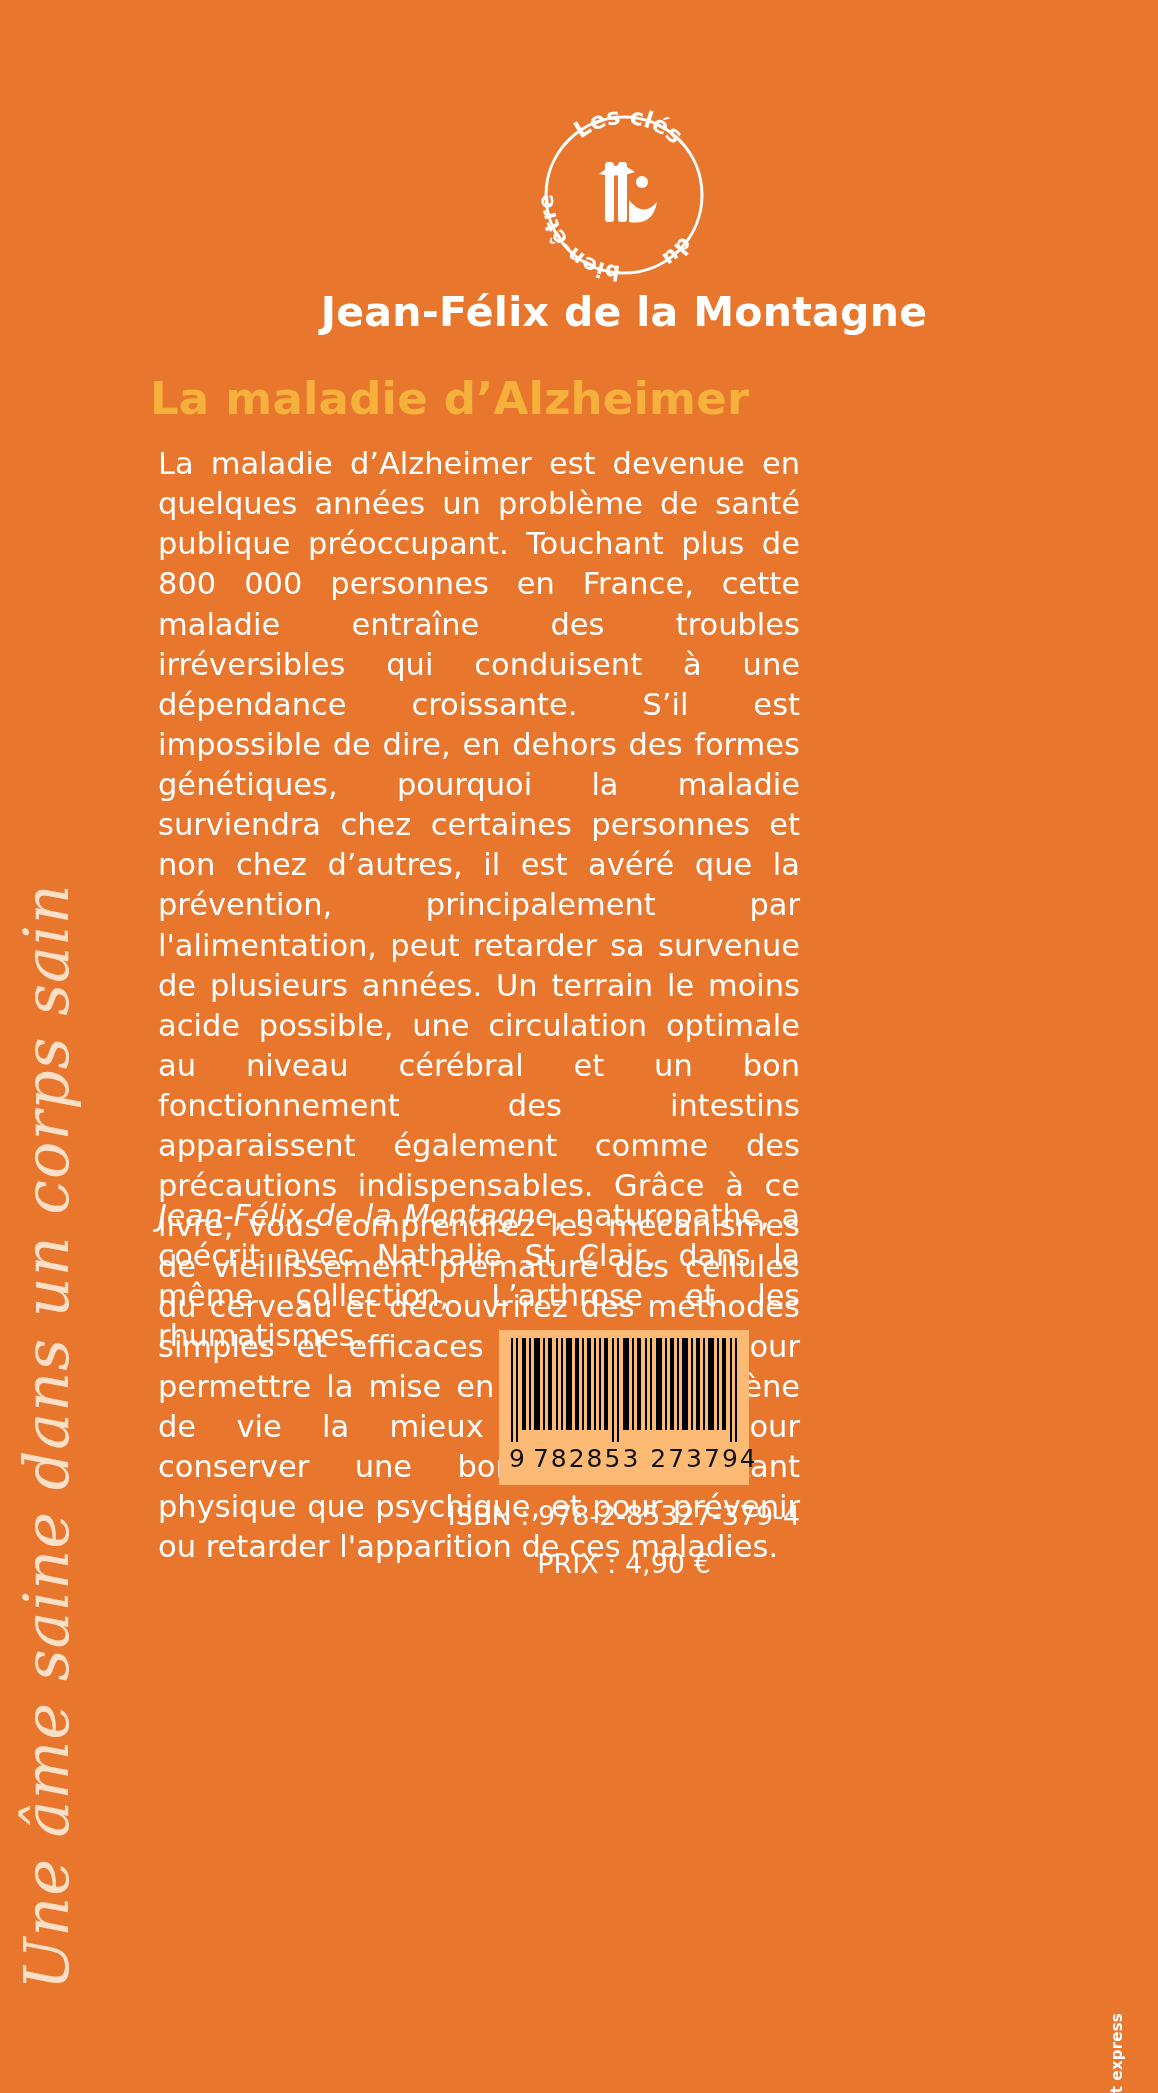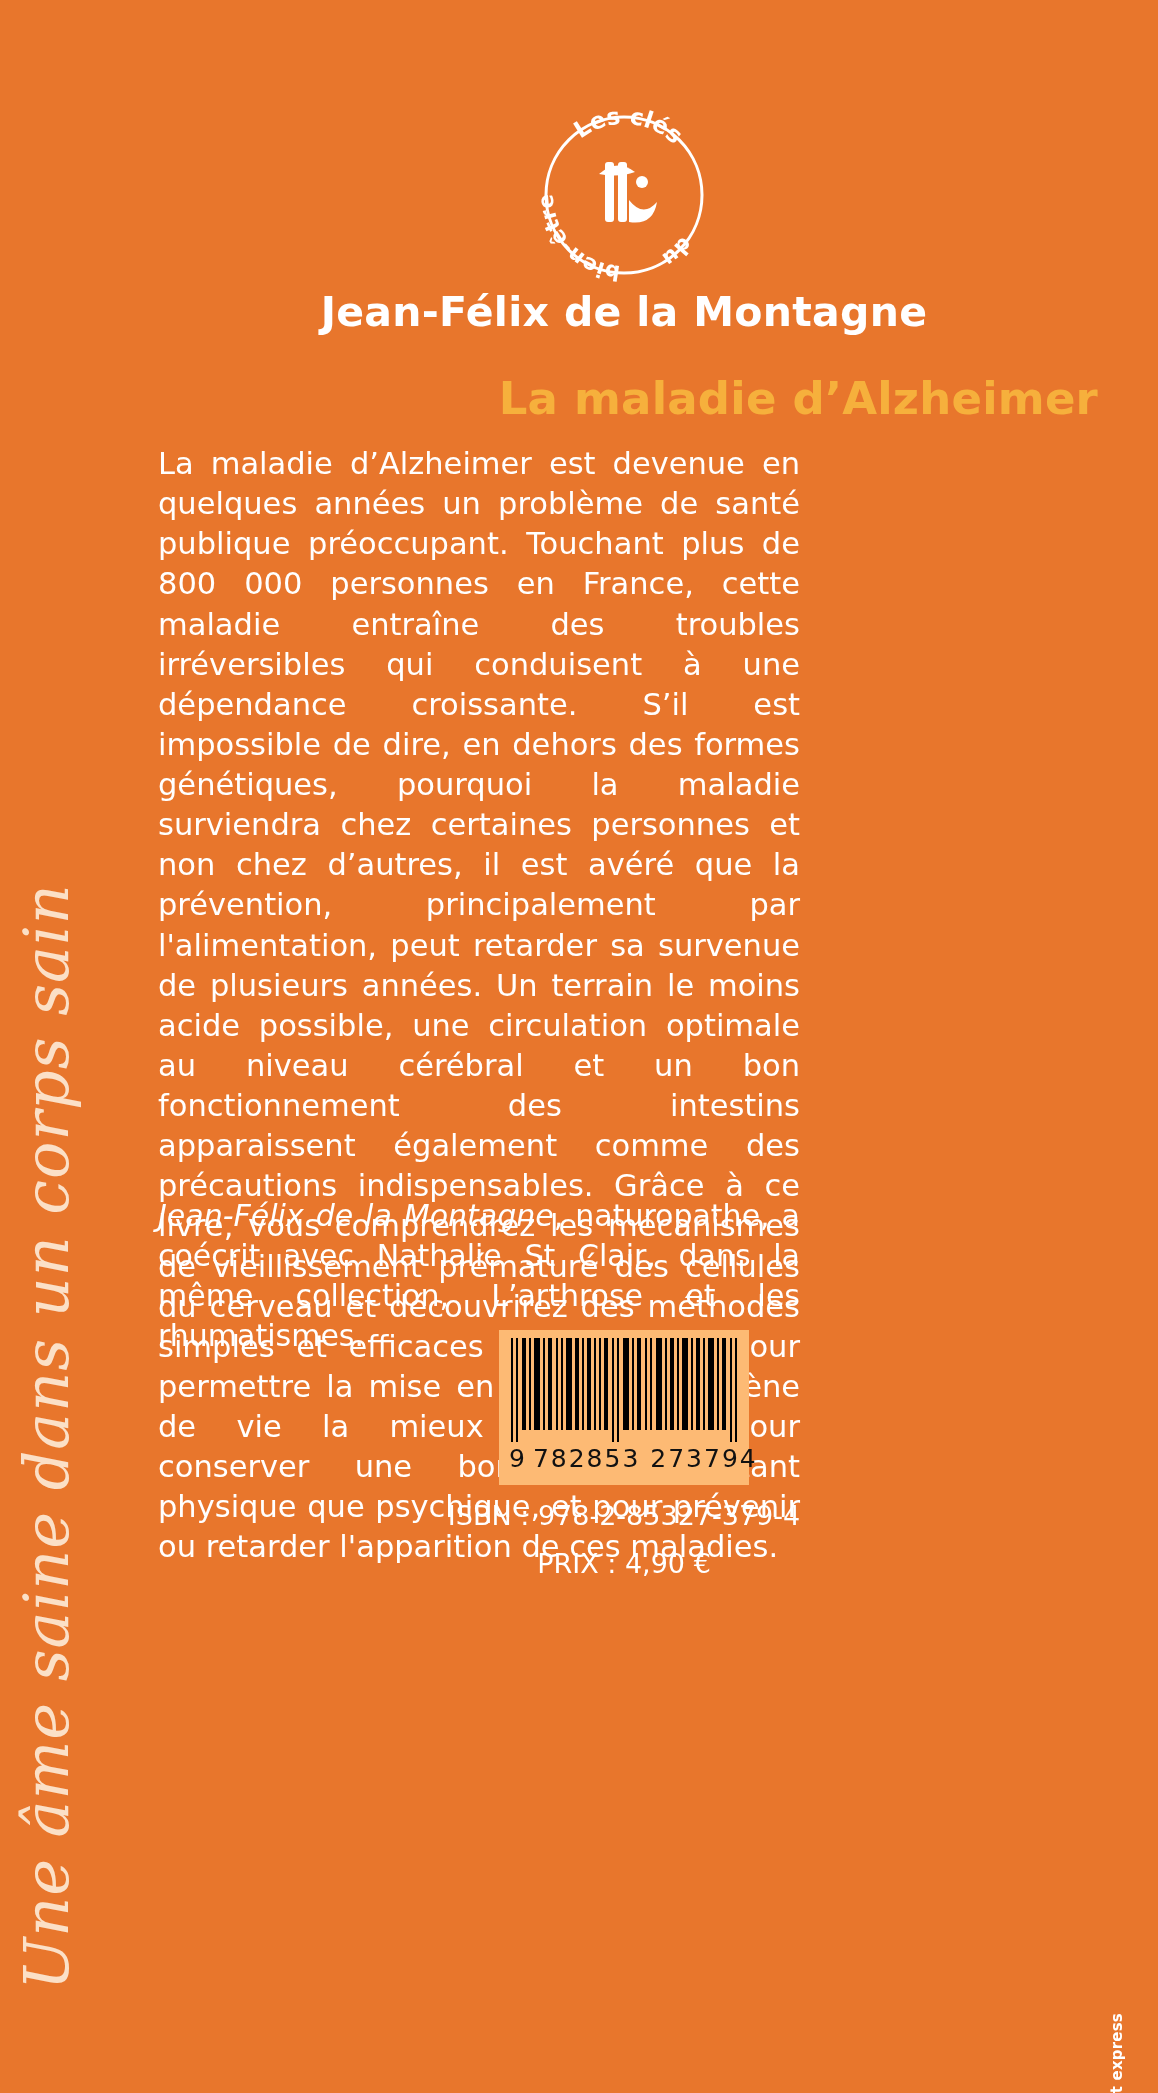--- a/index.html
+++ b/index.html
@@ -78,21 +78,21 @@
     font-size: 41px;
     font-weight: bold;
     letter-spacing: 0.3px;
   }
   
   .title {
     position: absolute;
     top: 372px;
     left: 0;
     right: 0;
-    text-align: right;
+    text-align: left;
     color: #f6b03c;
     font-size: 45px;
     font-weight: bold;
     letter-spacing: 0.2px;
   }
   
   .blurb {
     position: absolute;
     top: 444px;
     left: 8px;

